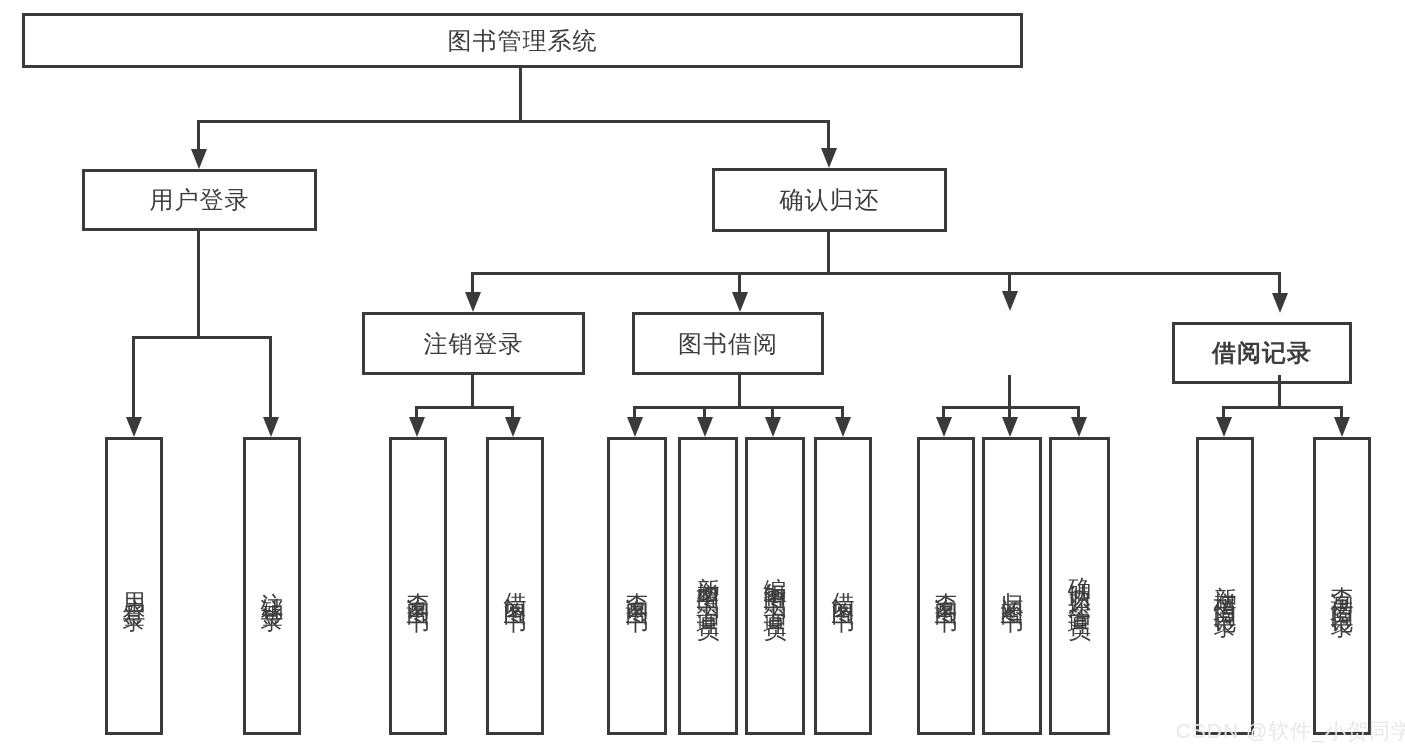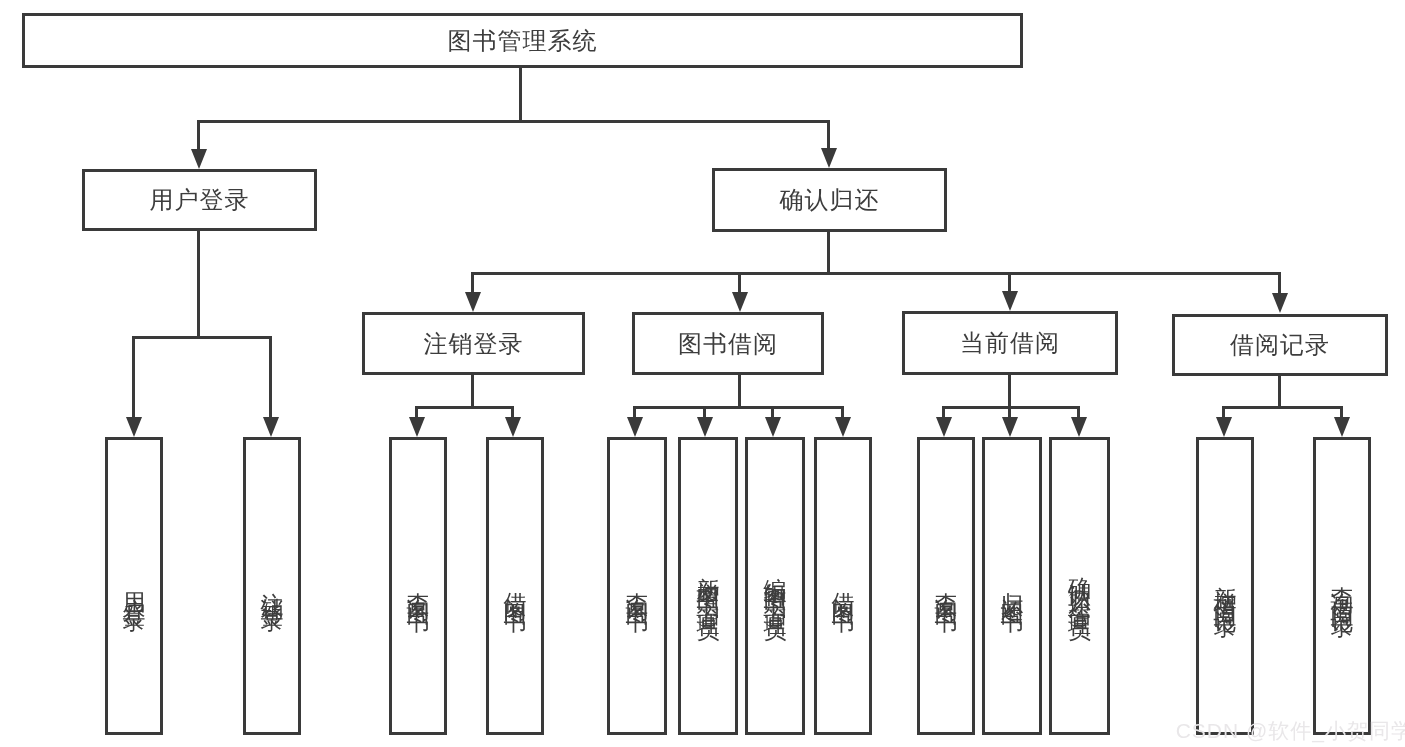--- a/index.html
+++ b/index.html
@@ -72,25 +72,22 @@
   </div>
 
   <div class="box" style="left:362px;top:312px;width:223px;height:63px;">
     <span>注销登录</span>
   </div>
 
   <div class="box" style="left:632px;top:312px;width:192px;height:63px;justify-content:center;">
     <span>图书借阅</span>
   </div>
 
-  <div class="box" style="left:902px;top:311px;width:216px;height:64px;">
-    <span>当前借阅</span>
-  </div>
 
-  <div class="box" style="left:1172px;top:314px;width:216px;height:62px;">
+  <div class="box" style="left:1172px;top:322px;width:180px;height:62px;font-weight:bold;">
     <span>借阅记录</span>
   </div>
 
   <div class="box leaf" style="left:105px;top:437px;width:58px;height:298px;">
     <span>用户登录</span>
   </div>
   <div class="box leaf" style="left:243px;top:437px;width:58px;height:298px;">
     <span>注销登录</span>
   </div>
 

